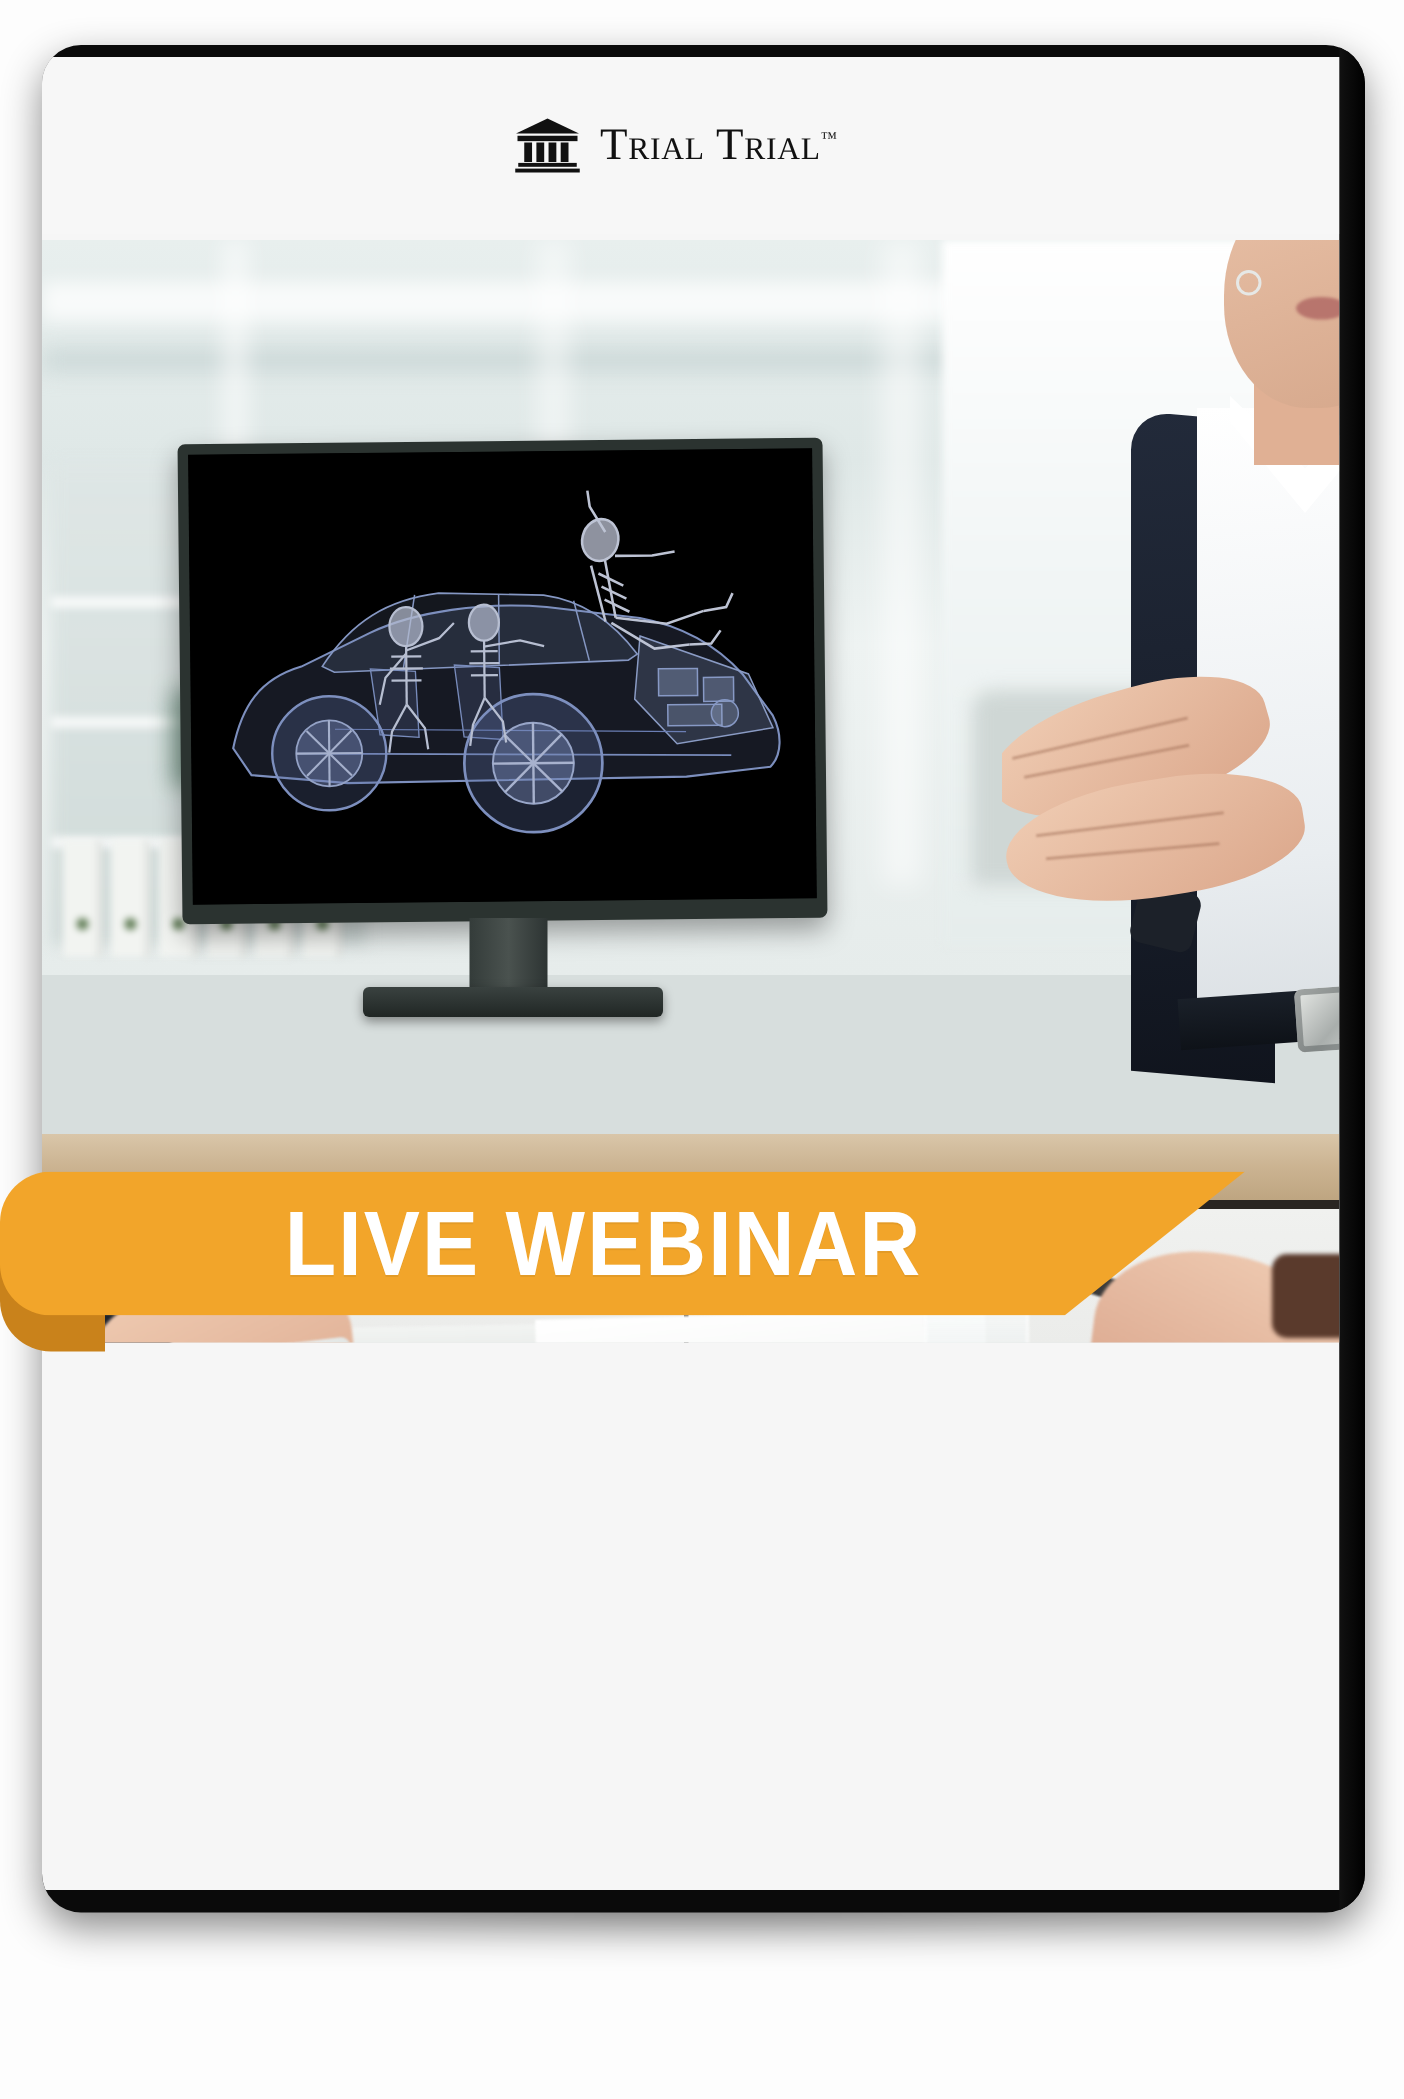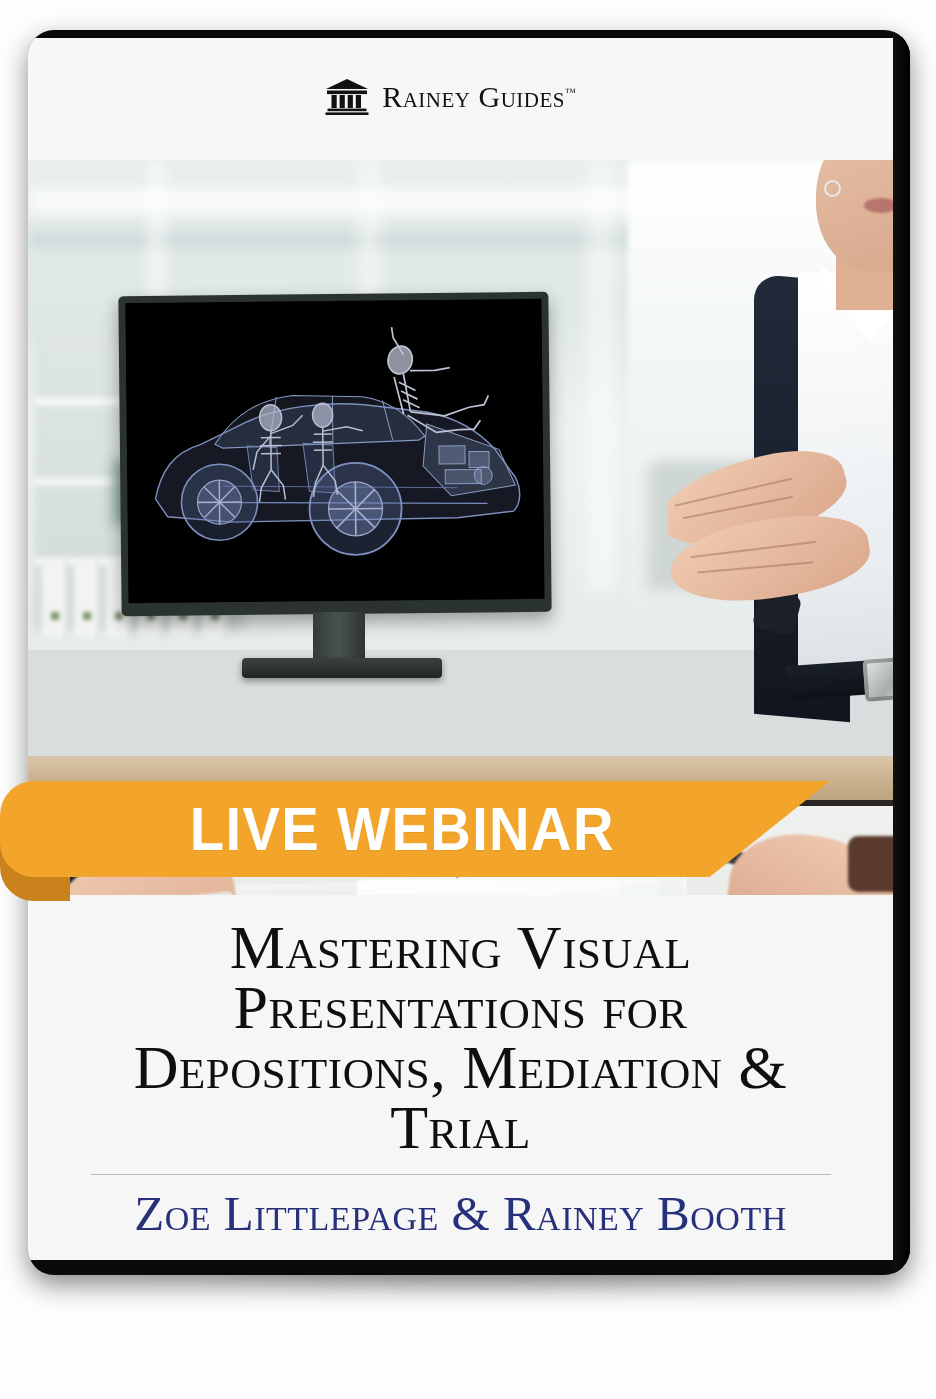--- a/index.html
+++ b/index.html
@@ -299,21 +299,21 @@
         <svg id="temple-icon" viewBox="0 0 44 38">
           <polygon points="22,1 43,11 1,11" fill="#111"></polygon>
           <rect x="2" y="12.5" width="40" height="3.6" fill="#111"></rect>
           <rect x="6.5" y="17" width="5.2" height="13" fill="#111"></rect>
           <rect x="14.6" y="17" width="5.2" height="13" fill="#111"></rect>
           <rect x="22.7" y="17" width="5.2" height="13" fill="#111"></rect>
           <rect x="30.8" y="17" width="5.2" height="13" fill="#111"></rect>
           <rect x="2.5" y="30.6" width="39" height="2.6" fill="#111"></rect>
           <rect x="0.5" y="34.4" width="43" height="2.6" fill="#111"></rect>
         </svg>
-        <div id="brand-wordmark"><span>Rainey Guides</span><span id="brand-tm">™</span></div>
+        <div id="brand-wordmark"><span>Trial Trial</span><span id="brand-tm">™</span></div>
       </div>
     </div>
 
     <div id="cover-photo">
 
       <div id="office-wall"></div>
       <div id="win-beam-1"></div>
       <div id="win-beam-2"></div>
       <div id="win-mull-1"></div>
       <div id="win-mull-2"></div>
@@ -469,25 +469,20 @@
 
       <div id="fg-glass"></div>
       <div id="fg-sleeve-left"></div>
       <div id="fg-hand-left"></div>
       <div id="fg-pen-left"></div>
       <div id="fg-pen-right"></div>
       <div id="fg-hand-right"></div>
       <div id="fg-watch-right"></div>
     </div>
 
-    <div id="title-block">
-      <h1 id="course-title">Mastering Visual Presentations for Depositions, Mediation &amp; Trial</h1>
-      <div id="title-rule"></div>
-      <div id="authors">Zoe Littlepage &amp; Rainey Booth</div>
-    </div>
 
   </div>
   <div id="case-spine"></div>
 </div>
 
 <div id="live-banner">
   <div id="banner-fold"></div>
   <div id="banner-shape"></div>
   <div id="banner-label">LIVE WEBINAR</div>
 </div>

